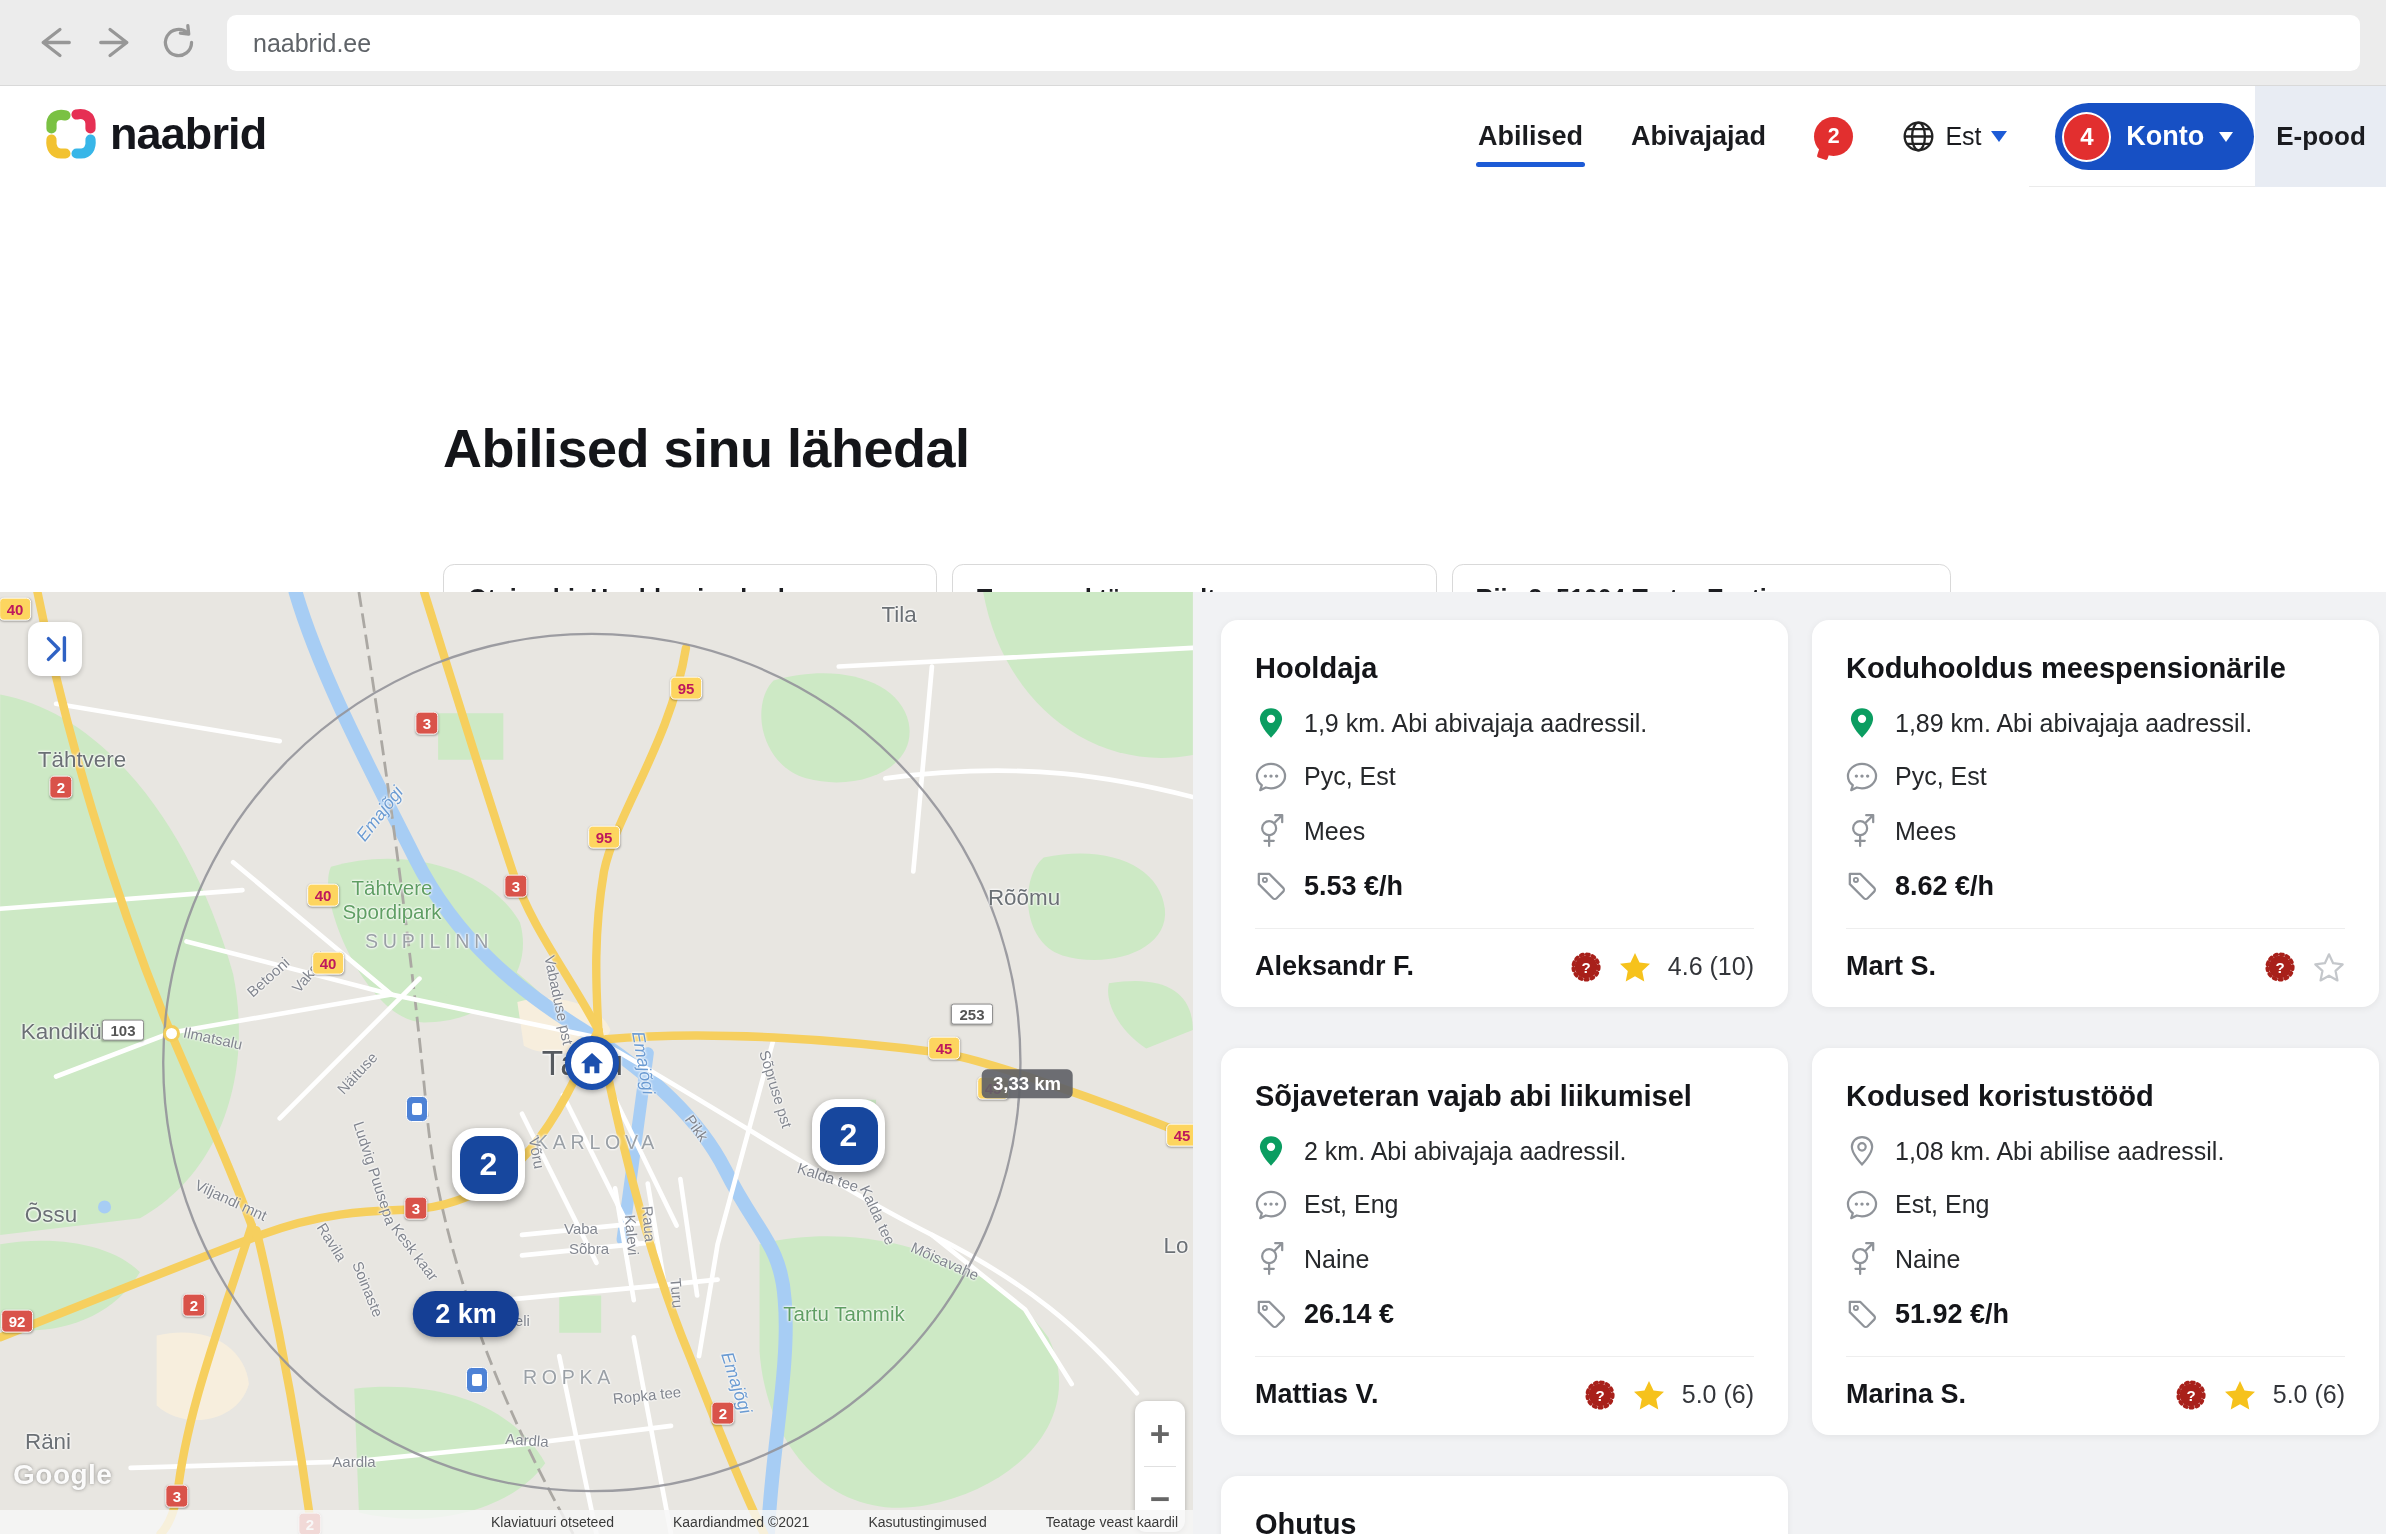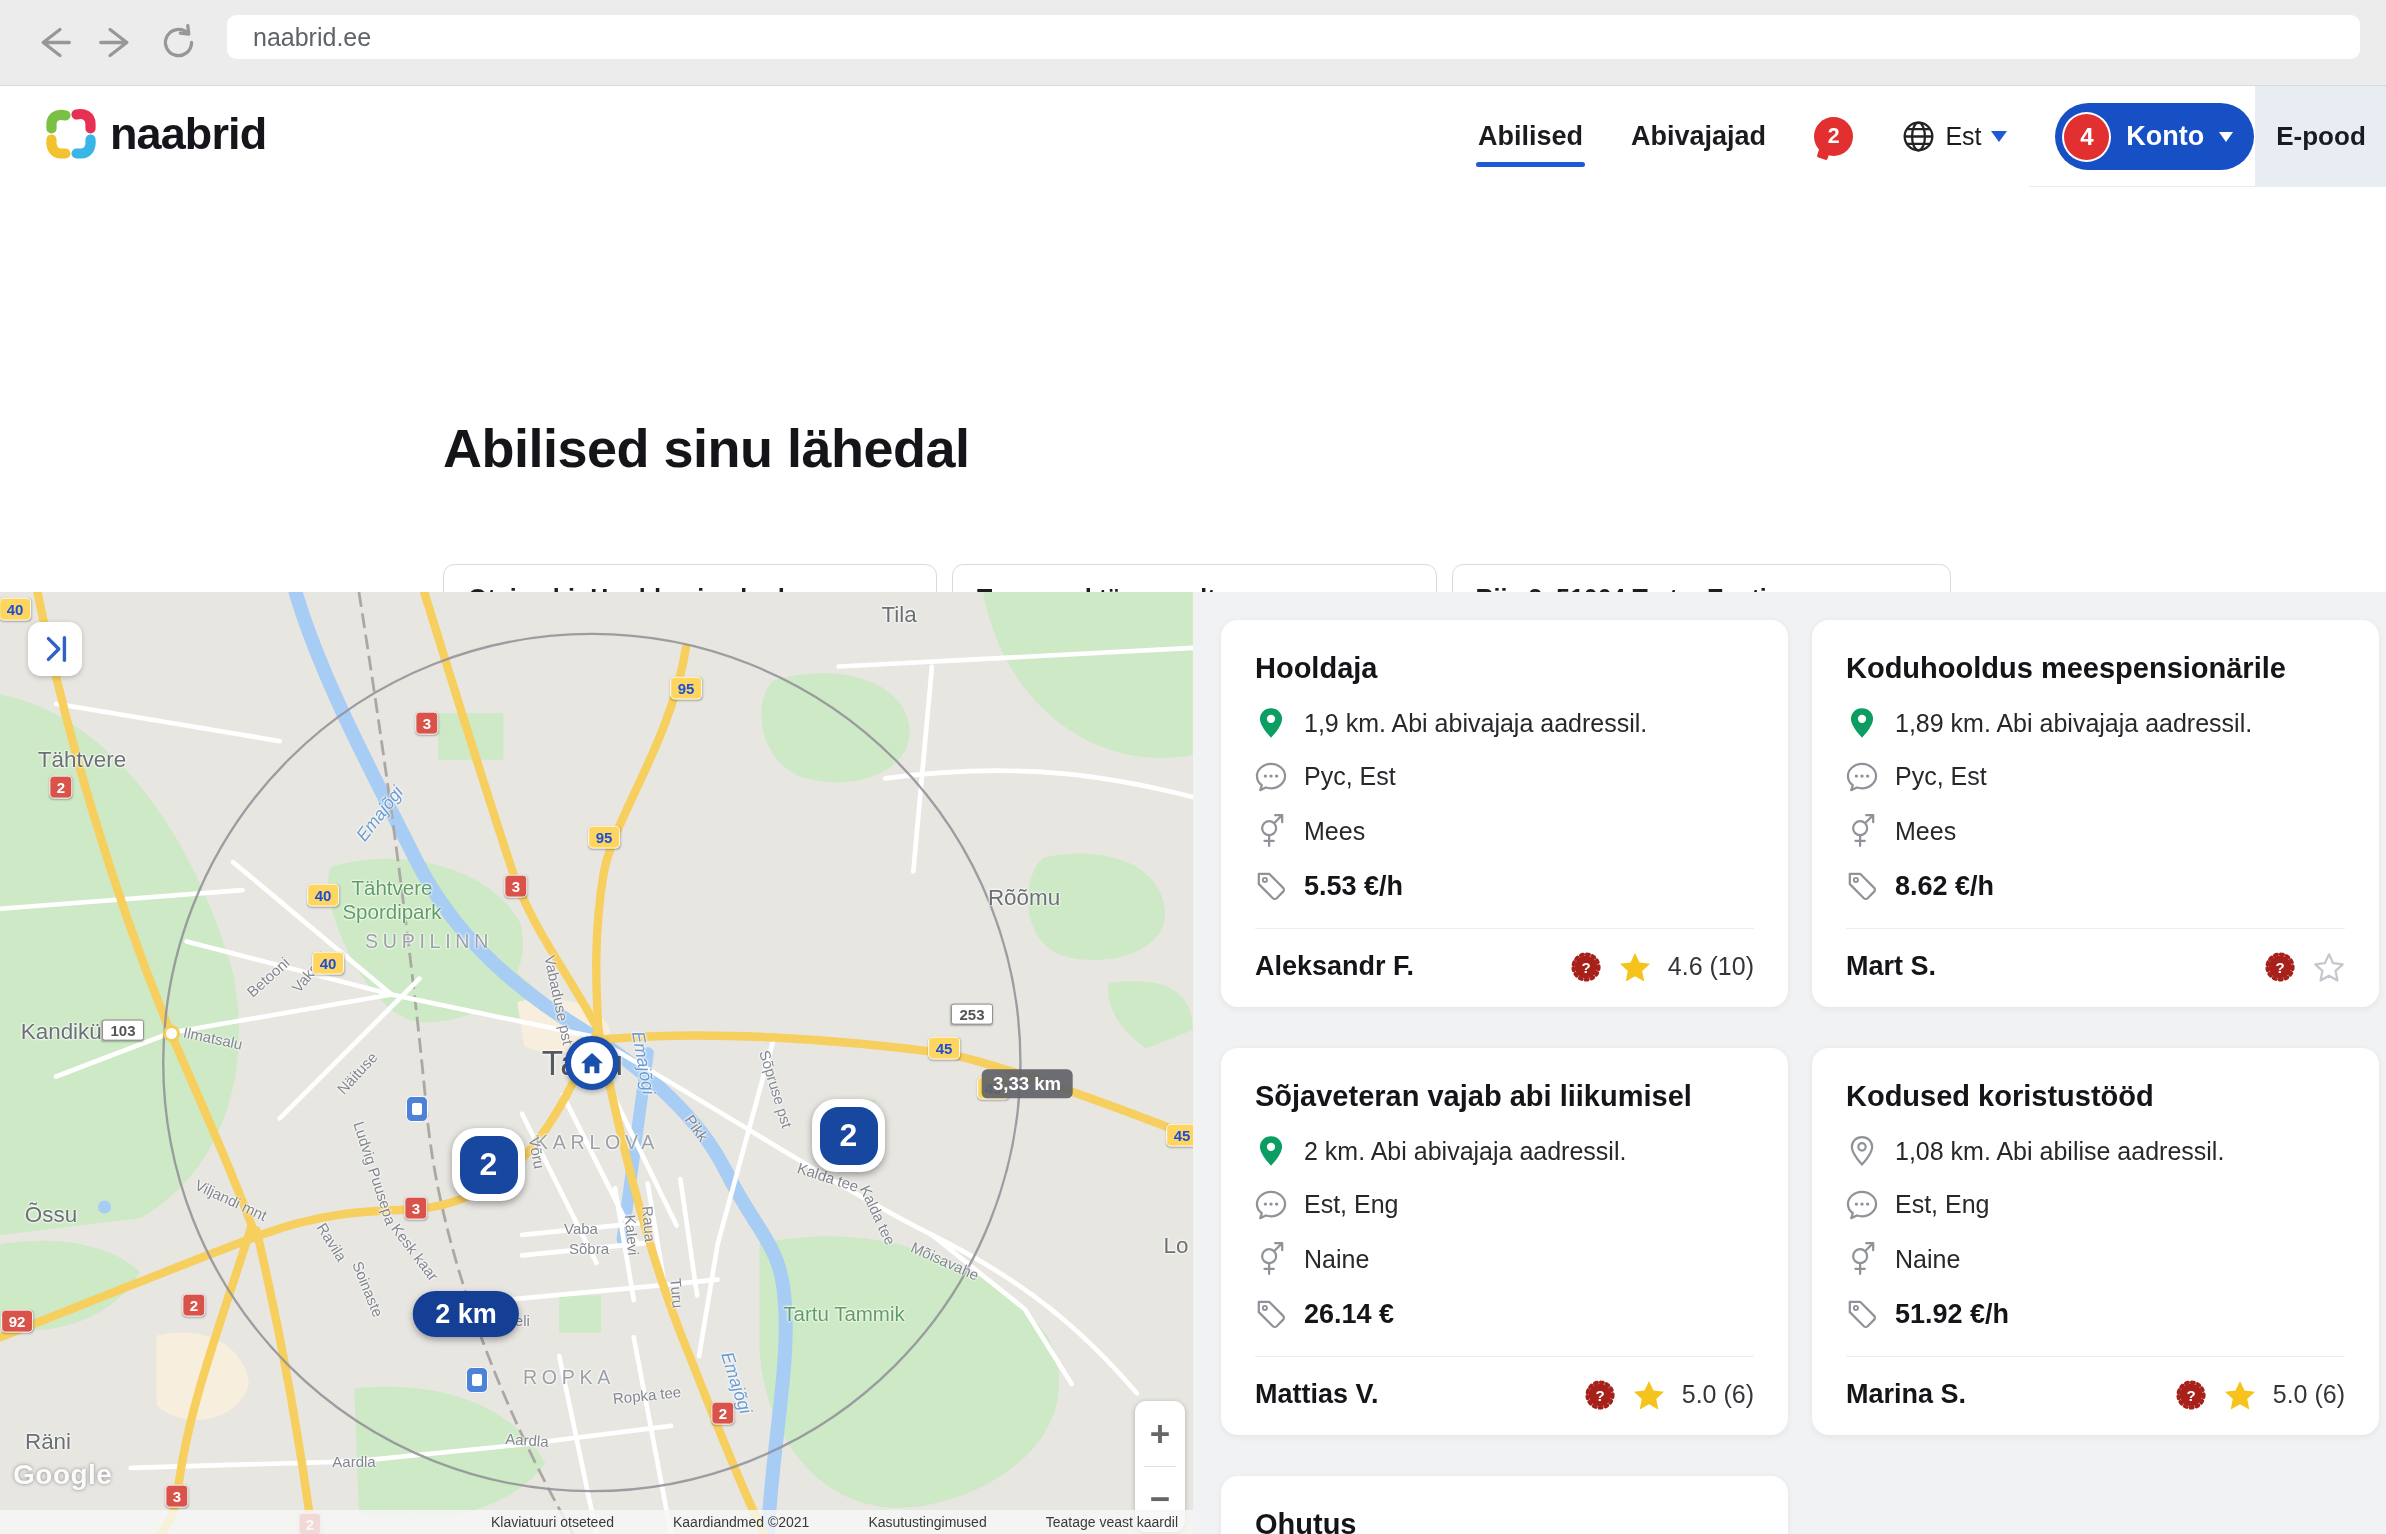--- a/index.html
+++ b/index.html
@@ -2,21 +2,21 @@
 <html style="font-size:15px"><head>
 <meta charset="utf-8">
 <style>
   * { margin:0; padding:0; box-sizing:border-box; }
   html,body { width:2387px; height:1534px; overflow:hidden; }
   body { font-family:"Liberation Sans", sans-serif; background:#fff; position:relative; }
 
   
   .chrome { position:absolute; left:0; top:0; width:2387px; height:86px; background:#ececec; border-bottom:0.9px solid #d9d9d9; }
   .chrome svg { position:absolute; top:22.4px; }
-  .urlbar { position:absolute; left:227px; top:15px; width:2133px; height:44px; background:#fff; border-radius:9.3px; display:flex; align-items:center; padding-left:26px; font-size:25px; color:#5f6368; }
+  .urlbar { position:absolute; left:227px; top:15px; width:2133px; height:56px; background:#fff; border-radius:9.3px; display:flex; align-items:center; padding-left:26px; font-size:25px; color:#5f6368; }
 
   
   .header { position:absolute; left:0; top:86px; width:2387px; height:101px; background:#fff; border-bottom:0.9px solid #ebebeb; }
   .logo { position:absolute; left:45px; top:22.4px; display:flex; align-items:center; gap:13px; }
   .logo-text { font-size:45px; font-weight:800; color:#15161c; letter-spacing:-0.9px; }
   .nav { position:absolute; left:1478px; top:0; height:101px; display:flex; align-items:center; gap:48px; }
   .nav-item { font-size:27px; font-weight:700; color:#1a1b1f; position:relative; cursor:pointer; }
   .nav-item.active:after { content:""; position:absolute; left:-1.9px; right:-1.9px; bottom:-15px; height:4.7px; border-radius:2.8px; background:#1d5bd6; }
   .chat-badge { width:39px; height:39px; border-radius:50%; background:#e22f2f; color:#fff; font-size:21.4px; font-weight:700; display:flex; align-items:center; justify-content:center; position:relative; }
   .chat-badge:after { content:""; position:absolute; left:3.7px; bottom:-2.8px; width:11.2px; height:11.2px; background:#e22f2f; border-radius:1.9px; transform:rotate(18deg); }
@@ -52,21 +52,21 @@
 
   .mlabel { position:absolute; transform:translate(-50%,-50%); text-shadow:0 0 2.8px #fff,0 0 2.8px #fff,0 0 1.9px #fff; white-space:nowrap; pointer-events:none; }
   .mlabel.town { color:#6b7075; font-size:22.4px; font-weight:500; }
   .mlabel.district { color:#9aa0a6; font-size:19.6px; font-weight:500; letter-spacing:4.7px; }
   .mlabel.city { color:#565a5f; font-size:35px; font-weight:500; letter-spacing:0.9px; }
   .mlabel.park { color:#5f9e63; font-size:20.5px; font-weight:500; text-align:center; white-space:pre-line; line-height:1.15; }
   .mlabel.water { color:#6b9bd2; font-size:17.7px; font-style:italic; font-weight:500; }
   .mlabel.street { color:#82868f; font-size:15px; }
 
   .rbadge { position:absolute; transform:translate(-50%,-50%); font-weight:700; border-radius:4.7px; display:flex; align-items:center; justify-content:center; box-shadow:0 0.9px 1.9px rgba(0,0,0,.25); }
-  .rbadge.y { background:#fdd55f; color:#1d4ed8; border:1.9px solid #fff; font-size:15px; padding:1.9px 6.5px; }
+  .rbadge.y { background:#fdd55f; color:#be185d; border:1.9px solid #fff; font-size:15px; padding:1.9px 6.5px; }
   .rbadge.r { background:#d9534a; color:#fff; border:1.9px solid #fff; font-size:15px; padding:1.9px 6.5px; }
   .rbadge.w { background:#fff; color:#555; border:1.9px solid #8f8f8f; font-size:15px; padding:0.9px 7.5px; border-radius:2.8px; }
 
   .cluster { position:absolute; width:73px; height:73px; margin:-36px 0 0 -36px; border-radius:24px; background:#fff; display:flex; align-items:center; justify-content:center; box-shadow:0 2.8px 7.5px rgba(0,0,0,.35); cursor:pointer; }
   .cluster .in { width:58px; height:58px; border-radius:18.6px; background:#17479e; color:#fff; font-size:32px; font-weight:700; display:flex; align-items:center; justify-content:center; }
   .home-marker { position:absolute; width:54px; height:54px; margin:-27px 0 0 -27px; border-radius:50%; background:#fff; border:6.5px solid #1b4fae; display:flex; align-items:center; justify-content:center; box-shadow:0 1.9px 5.6px rgba(0,0,0,.3); cursor:pointer; }
   .pill-km { position:absolute; transform:translate(-50%,-50%); background:#153f95; color:#fff; font-size:27px; font-weight:700; border-radius:22.4px; padding:7.5px 22.4px; box-shadow:0 2.8px 7.5px rgba(0,0,0,.35); cursor:pointer; }
   .pill-dist { position:absolute; transform:translate(-50%,-50%); background:rgba(97,99,104,.92); color:#fff; font-size:18.6px; font-weight:700; border-radius:5.6px; padding:3.7px 11.2px; }
   .train { position:absolute; width:22.4px; height:26px; margin:-13px 0 0 -11.2px; background:#4d82d6; border:1.9px solid #fff; border-radius:5.6px; display:flex; align-items:center; justify-content:center; }
   .train i { display:block; width:9.3px; height:11.2px; background:#fff; border-radius:1.9px; }

